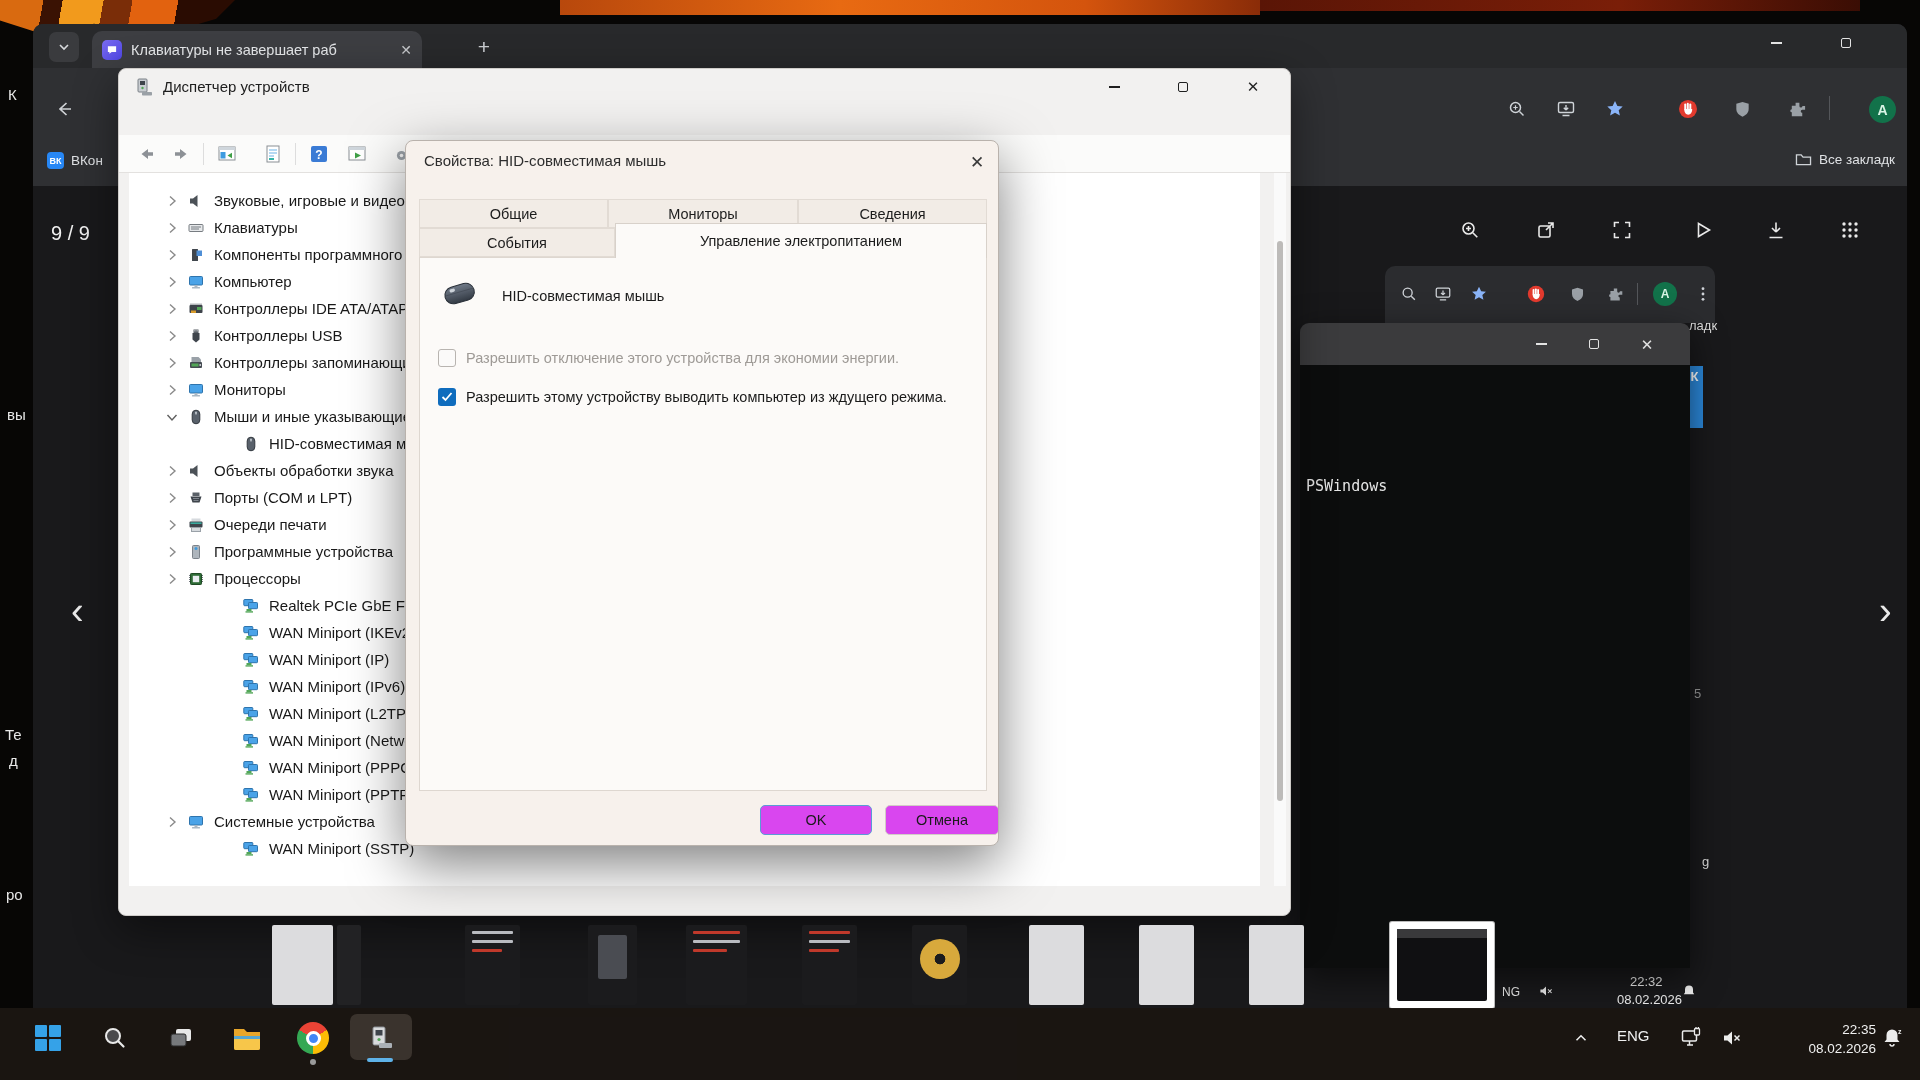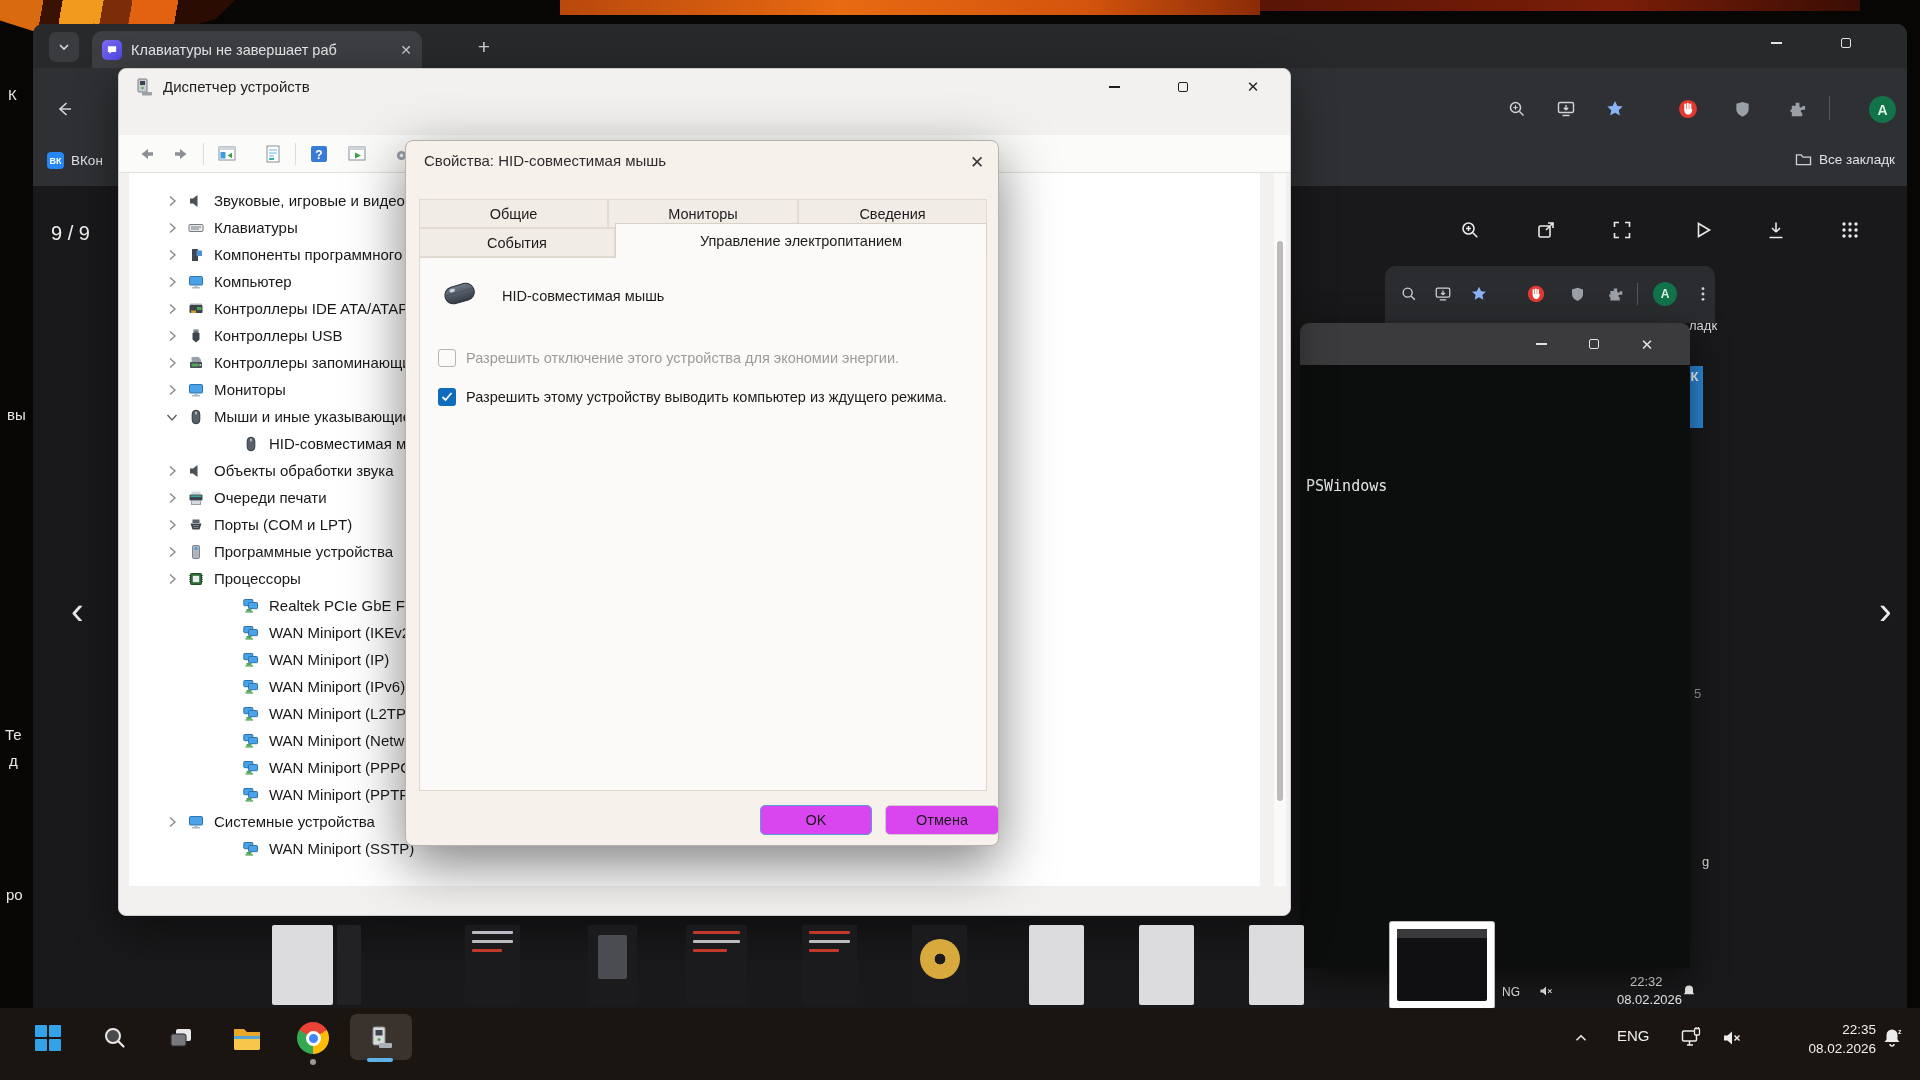--- a/index.html
+++ b/index.html
@@ -653,42 +653,42 @@
     <span class="t-lbl">Объекты обработки звука</span>
   </div>
       <div class="trow lvl0">
     <span class="t-chev">
           <svg viewBox="0 0 16 16">
             <path d="M6 3.5L11 8l-5 4.5" fill="none" stroke="#8a8a8a" stroke-width="1.4"></path>
           </svg>
         </span>
     <span class="t-ico">
           <svg viewBox="0 0 16 16">
+            <rect x="4.5" y="2.5" width="7" height="3.5" fill="#5a6067"></rect>
+            <path d="M2.5 6.5h11l-2 6h-7z" fill="#3d434a"></path>
+            <path d="M5 8.5h6M5.5 10.5h5" stroke="#8f969d" stroke-width="0.8"></path>
+          </svg>
+        </span>
+    <span class="t-lbl">Порты (COM и LPT)</span>
+  </div>
+      <div class="trow lvl0">
+    <span class="t-chev">
+          <svg viewBox="0 0 16 16">
+            <path d="M6 3.5L11 8l-5 4.5" fill="none" stroke="#8a8a8a" stroke-width="1.4"></path>
+          </svg>
+        </span>
+    <span class="t-ico">
+          <svg viewBox="0 0 16 16">
             <rect x="3.5" y="1.5" width="9" height="3" fill="#d6dade"></rect>
             <rect x="1.5" y="4.5" width="13" height="6" rx="1" fill="#3d434a"></rect>
             <rect x="2.5" y="5.5" width="11" height="1.3" fill="#39c2b2"></rect>
             <rect x="3.5" y="10.5" width="9" height="4" fill="#d6dade" stroke="#9aa1a8"></rect>
           </svg>
         </span>
     <span class="t-lbl">Очереди печати</span>
-  </div>
-      <div class="trow lvl0">
-    <span class="t-chev">
-          <svg viewBox="0 0 16 16">
-            <path d="M6 3.5L11 8l-5 4.5" fill="none" stroke="#8a8a8a" stroke-width="1.4"></path>
-          </svg>
-        </span>
-    <span class="t-ico">
-          <svg viewBox="0 0 16 16">
-            <rect x="4.5" y="2.5" width="7" height="3.5" fill="#5a6067"></rect>
-            <path d="M2.5 6.5h11l-2 6h-7z" fill="#3d434a"></path>
-            <path d="M5 8.5h6M5.5 10.5h5" stroke="#8f969d" stroke-width="0.8"></path>
-          </svg>
-        </span>
-    <span class="t-lbl">Порты (COM и LPT)</span>
   </div>
       <div class="trow lvl0">
     <span class="t-chev">
           <svg viewBox="0 0 16 16">
             <path d="M6 3.5L11 8l-5 4.5" fill="none" stroke="#8a8a8a" stroke-width="1.4"></path>
           </svg>
         </span>
     <span class="t-ico">
           <svg viewBox="0 0 16 16">
             <rect x="4.5" y="1.5" width="7" height="13" rx="1" fill="#aeb5bc" stroke="#7c838a"></rect>

